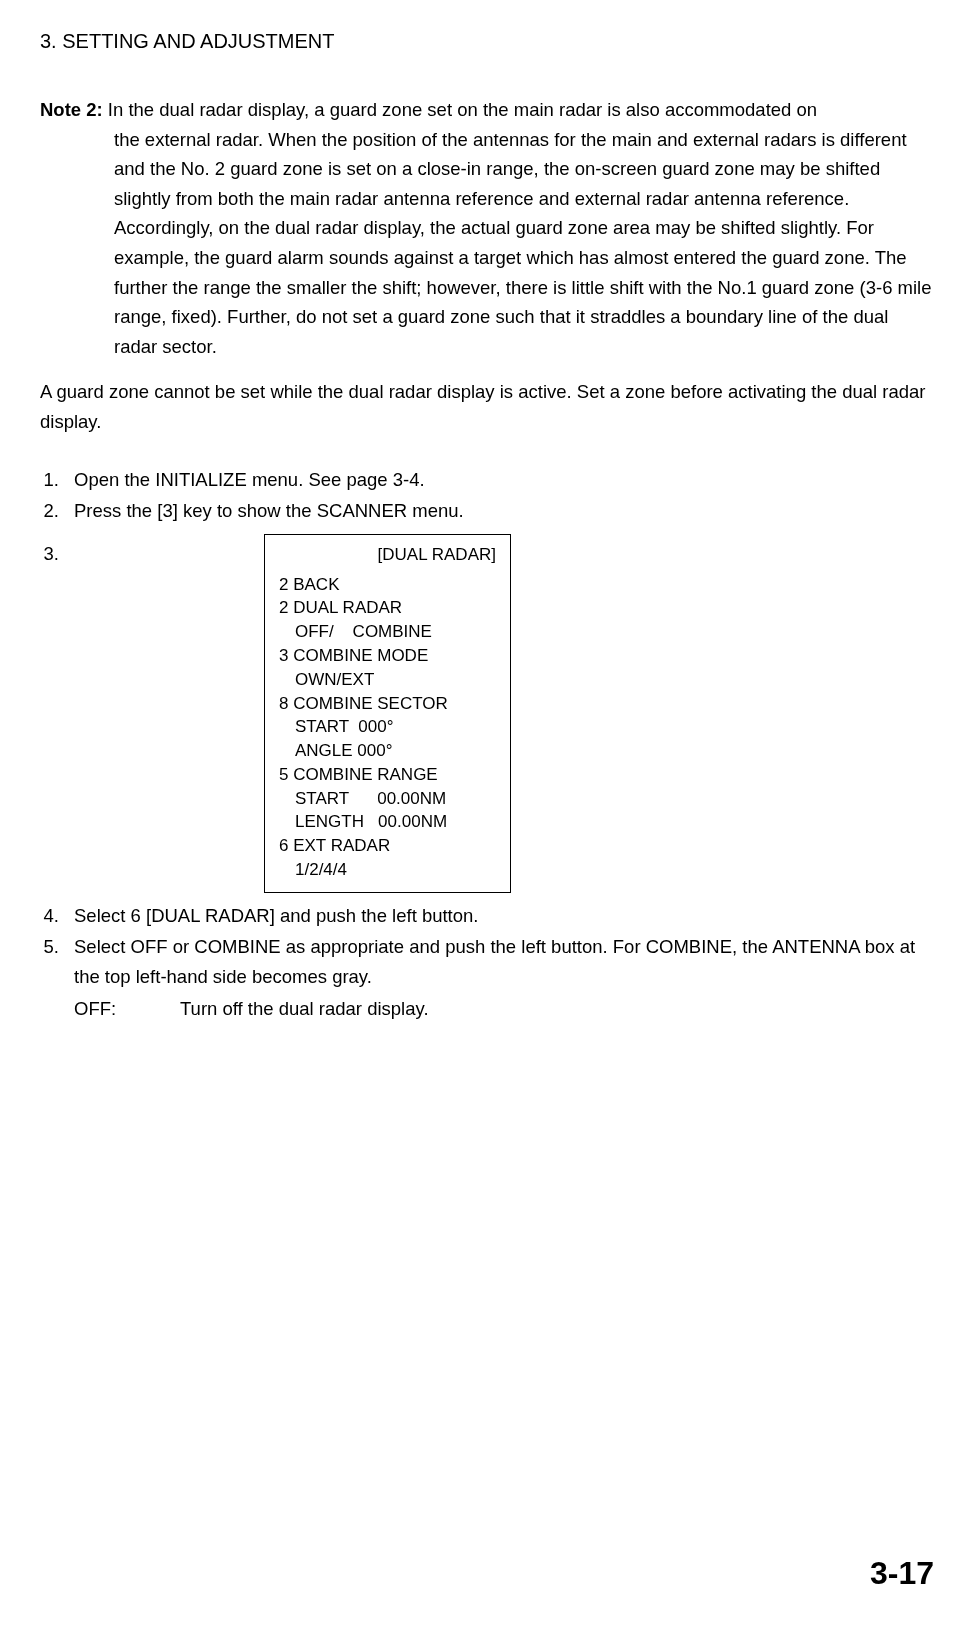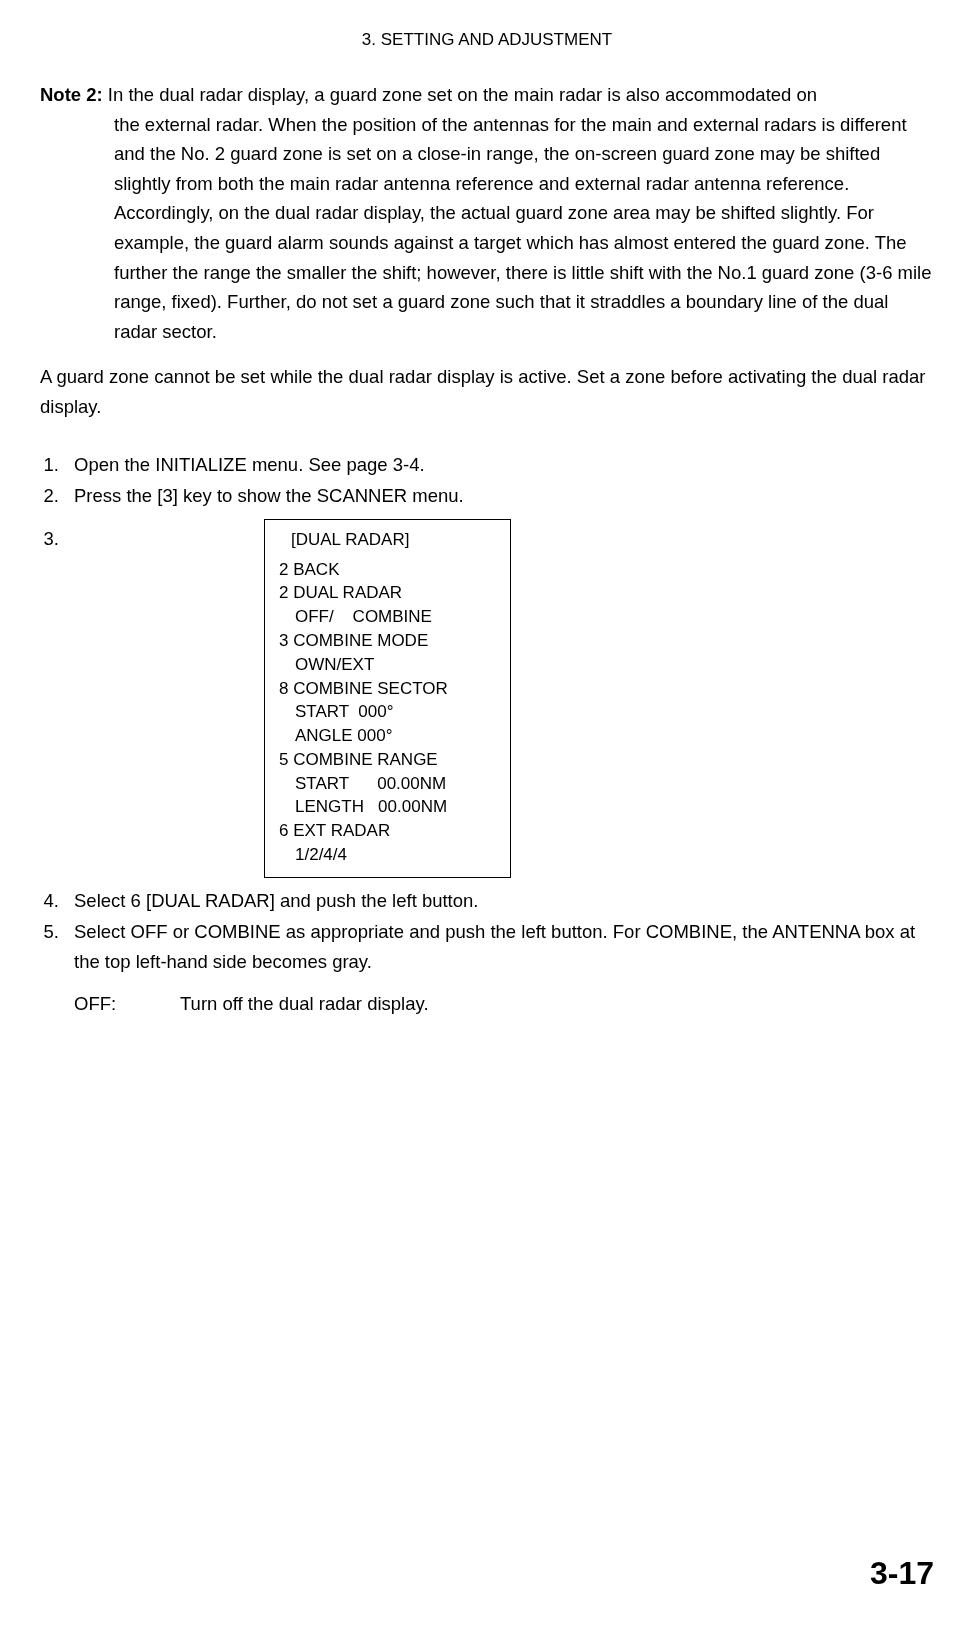--- a/index.html
+++ b/index.html
@@ -10,23 +10,23 @@
     body {
       font-family: Arial, Helvetica, sans-serif;
       background: #fff;
       color: #000;
       width: 974px;
       height: 1632px;
       position: relative;
       padding: 30px 40px;
     }
     .header {
-      text-align: center;
-      font-size: 17px;
-      margin-bottom: 30px;
+      text-align: left;
+      font-size: 20px;
+      margin-bottom: 42px;
       padding-right: 0;
     }
     .note-section {
       font-size: 18.5px;
       line-height: 1.6;
       margin-bottom: 12px;
     }
     .note-label {
       font-weight: bold;
     }
@@ -60,30 +60,31 @@
       margin-top: 8px;
       margin-bottom: 8px;
       padding: 8px 14px 10px 14px;
       font-size: 17px;
       line-height: 1.4;
       font-family: Arial, Helvetica, sans-serif;
     }
     .menu-title {
       margin-bottom: 6px;
       padding-left: 12px;
+      text-align: right;
     }
     .menu-item {
       white-space: pre;
     }
     .menu-sub {
       padding-left: 16px;
       white-space: pre;
     }
     .step5-defs {
-      margin-top: 12px;
+      margin-top: 2px;
     }
     .def-row {
       display: flex;
     }
     .def-label {
       width: 106px;
       flex-shrink: 0;
     }
     .def-text {
       flex: 1;

